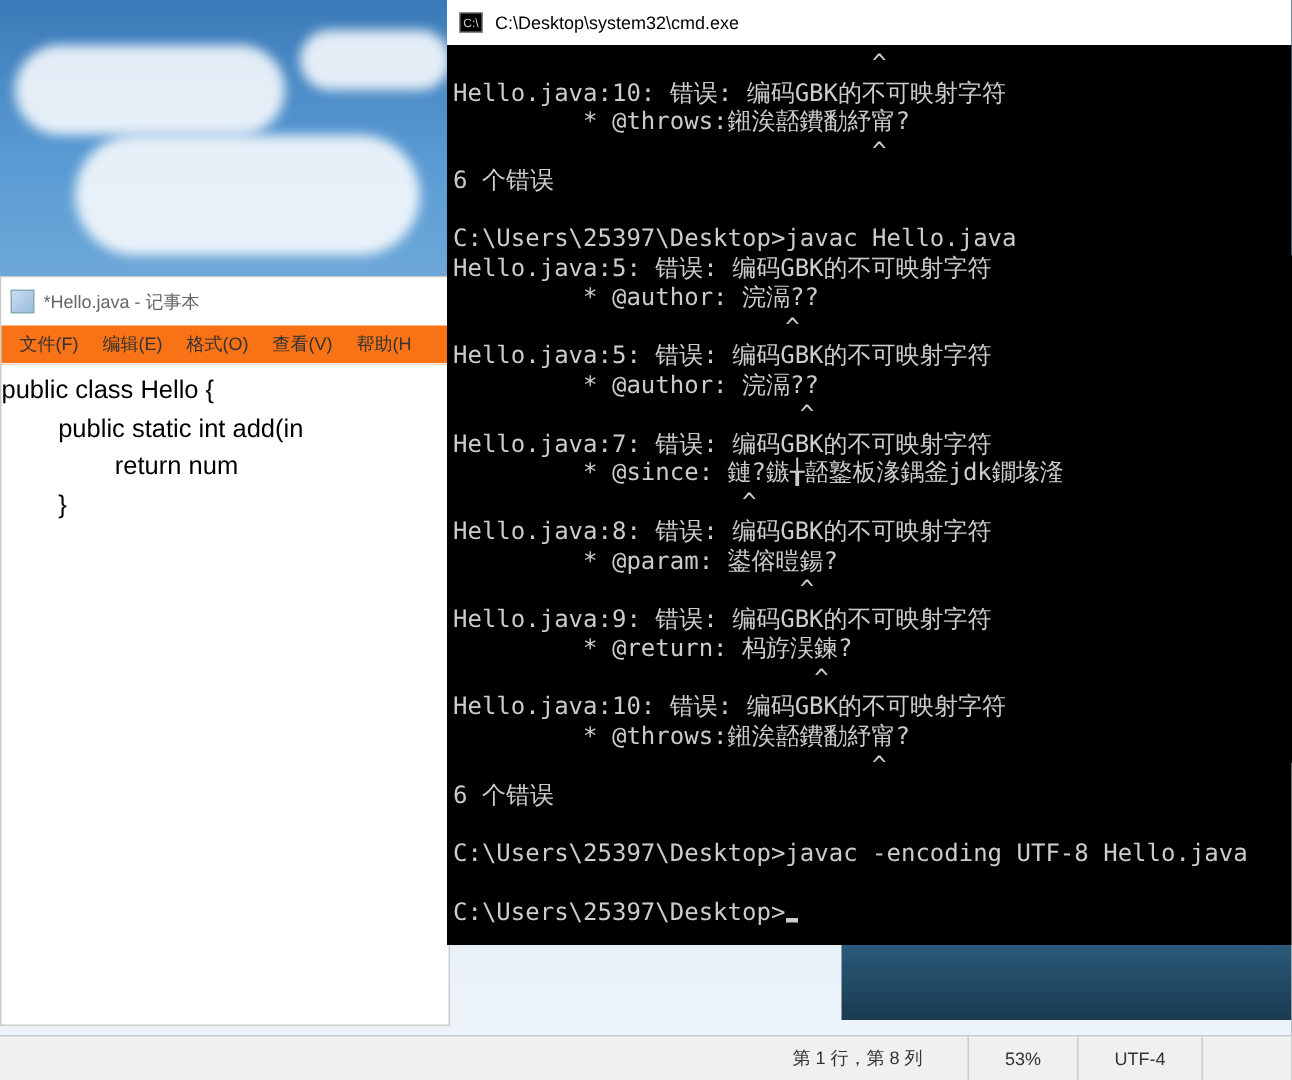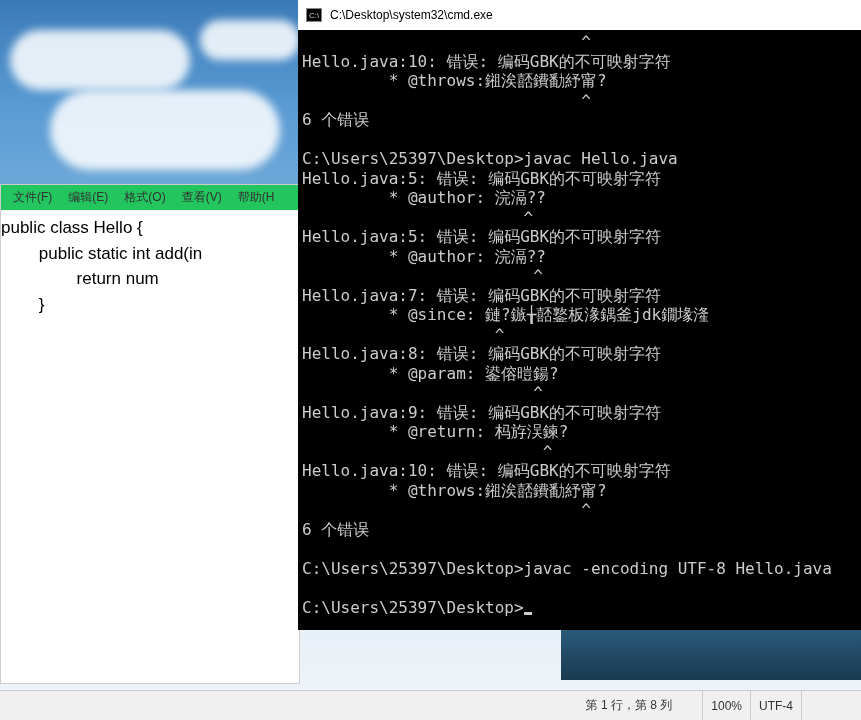--- a/index.html
+++ b/index.html
@@ -57,21 +57,21 @@
   gap: 6px;
 }
 .notepad-icon {
   width: 16px;
   height: 16px;
   background: linear-gradient(135deg, #cde 0%, #9bd 100%);
   border: 1px solid #8ab;
 }
 .notepad-menu {
   height: 26px;
-  background: #22c55e;
+  background: #f97316;
   display: flex;
   align-items: center;
   padding: 0 4px;
   font-size: 12px;
   color: #333;
   border-bottom: 1px solid #eee;
 }
 .notepad-menu span {
   padding: 3px 8px;
 }
@@ -92,21 +92,21 @@
   right: 0;
   height: 30px;
   background: #f0f0f0;
   border-top: 1px solid #ccc;
   display: flex;
   align-items: center;
   font-size: 12px;
   color: #333;
 }
 .status-cell {
-  padding: 0 8px;
+  padding: 0 24px;
   border-left: 1px solid #ccc;
   height: 100%;
   display: flex;
   align-items: center;
 }
 .status-cell:first-child { border-left: none; flex: 1; justify-content: flex-end; padding-right: 30px;}
 
 .cmd-window {
   position: absolute;
   top: 0;
@@ -163,20 +163,24 @@
 <body>
 
 <div class="desktop-bg">
   <div class="cloud cloud1"></div>
   <div class="cloud cloud2"></div>
   <div class="cloud cloud3"></div>
   <div class="sea-strip"></div>
 </div>
 
 <div class="notepad-window">
+  <div class="notepad-title">
+    <span class="notepad-icon"></span>
+    <span>*Hello.java - 记事本</span>
+  </div>
   <div class="notepad-menu">
     <span>文件(F)</span>
     <span>编辑(E)</span>
     <span>格式(O)</span>
     <span>查看(V)</span>
     <span>帮助(H</span>
   </div>
   <div class="notepad-content">public class Hello {
         public static int add(in
                 return num
@@ -215,16 +219,16 @@
                              ^
 6 个错误
 
 C:\Users\25397\Desktop&gt;javac -encoding UTF-8 Hello.java
 
 C:\Users\25397\Desktop&gt;<span class="cursor"></span></div>
 </div>
 
 <div class="status-bar">
   <div class="status-cell">第 1 行，第 8 列</div>
-  <div class="status-cell">100%</div>
+  <div class="status-cell">53%</div>
   <div class="status-cell">UTF-4</div>
   <div class="status-cell" style="width:60px"></div>
 </div>
 
 </body></html>

